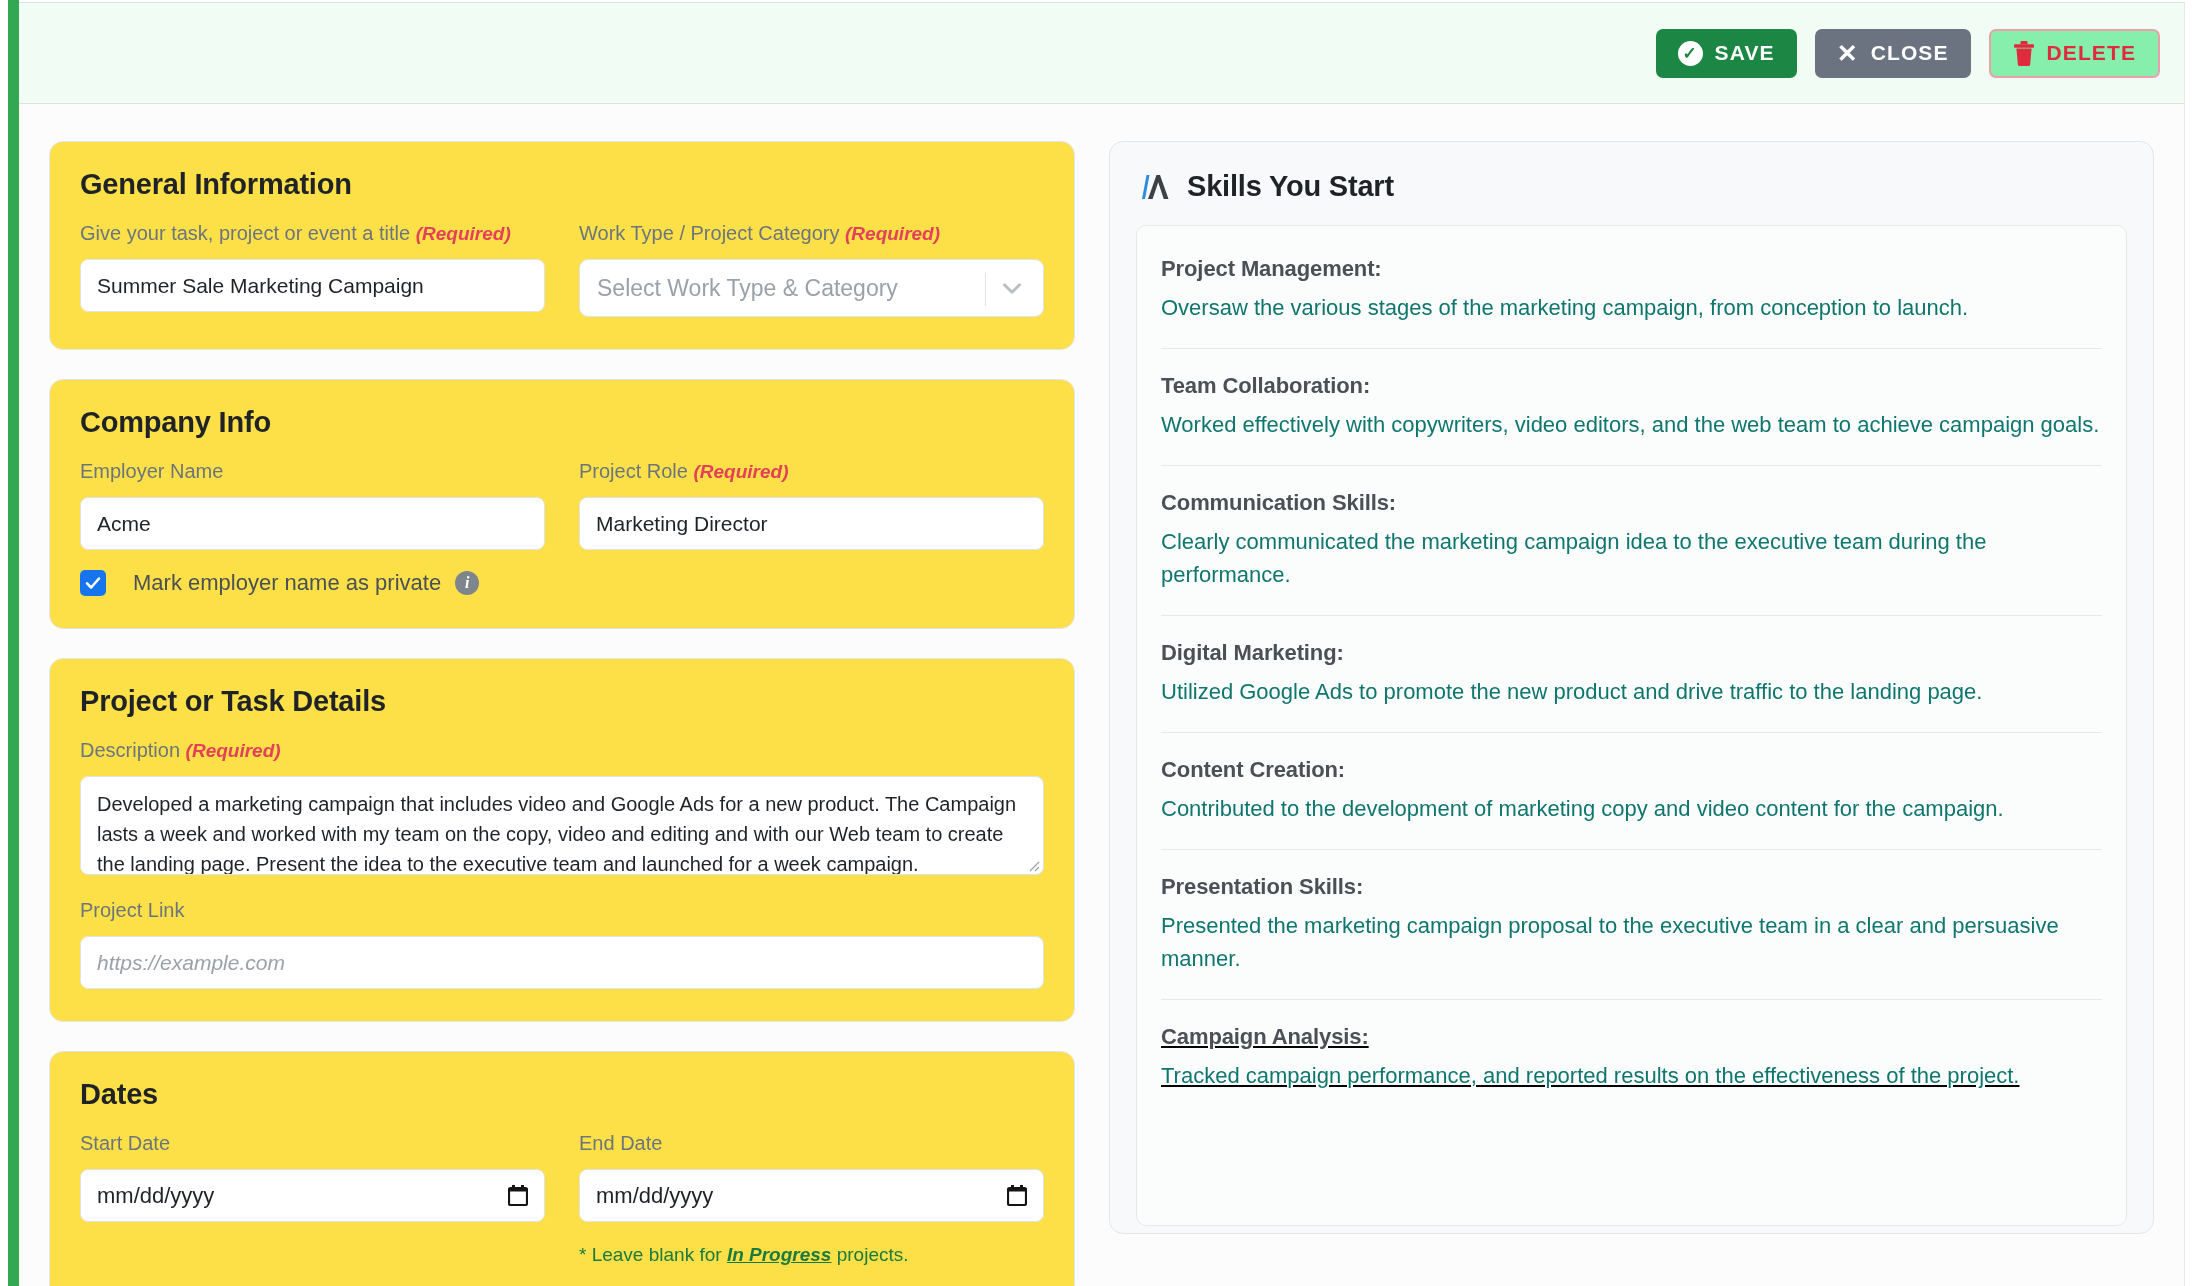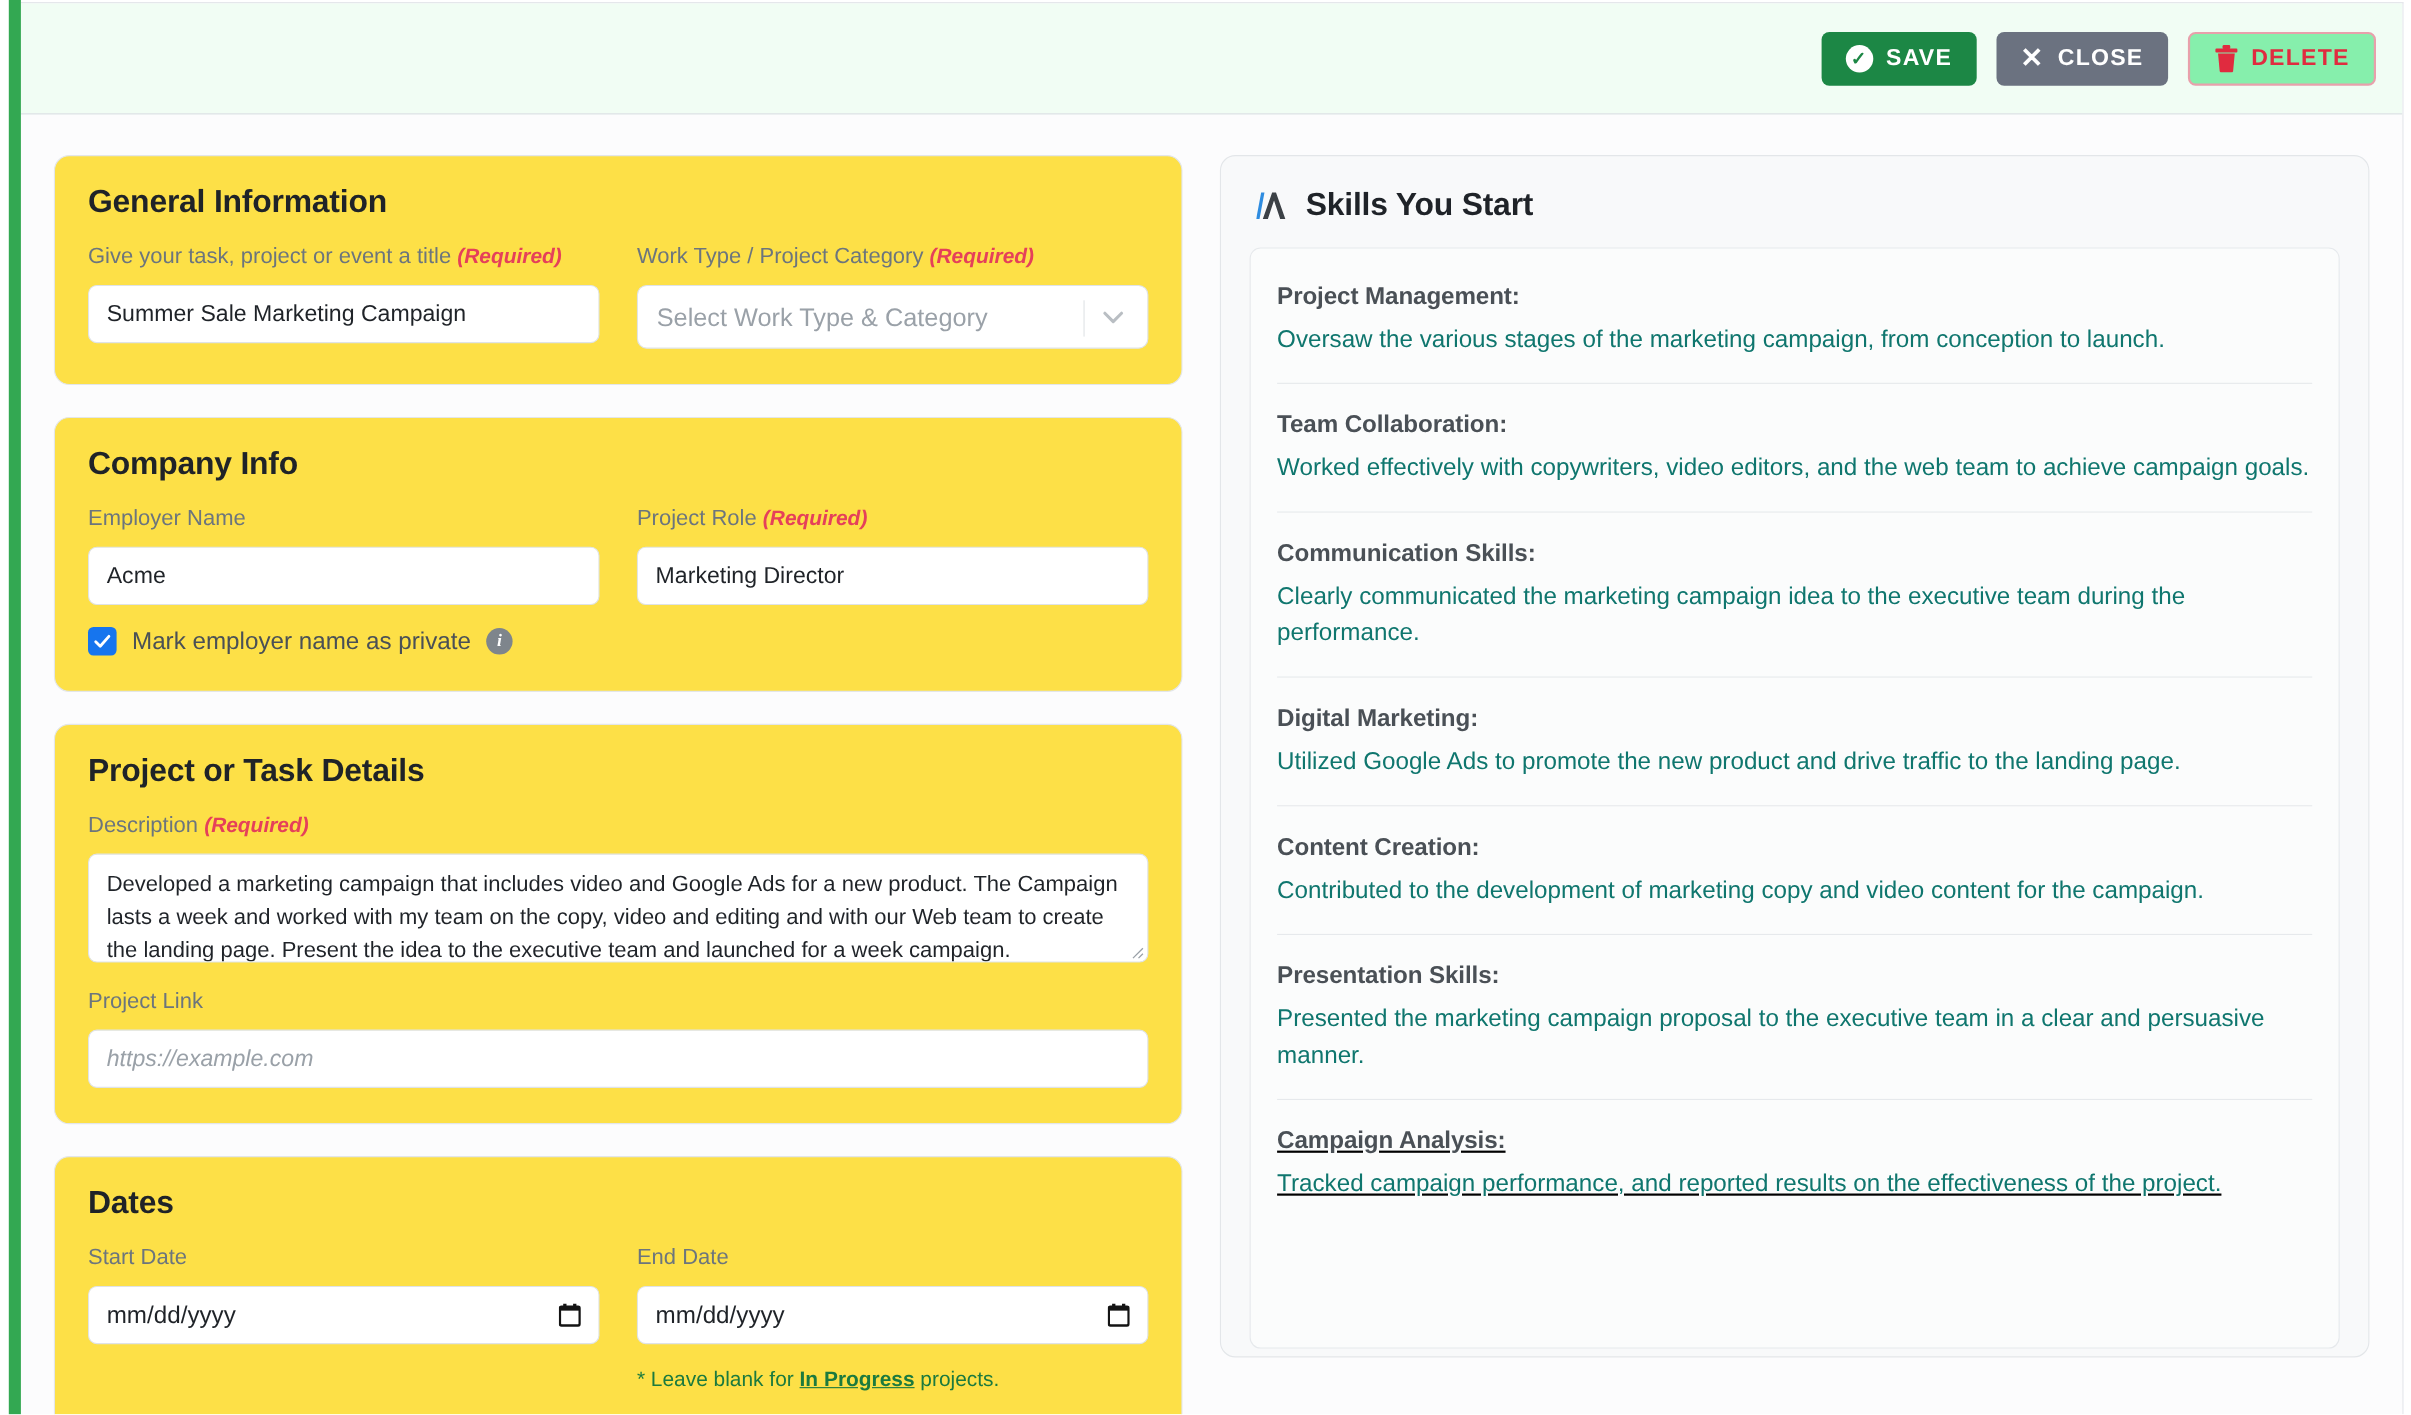--- a/index.html
+++ b/index.html
@@ -167,21 +167,21 @@
 
   
   .checkline { display: flex; align-items: center; gap: 14px; margin-top: 20px; }
   .cbox {
     width: 26px; height: 26px; border-radius: 5px;
     background: #1675ee;
     display: inline-flex; align-items: center; justify-content: center;
     cursor: pointer; flex: 0 0 auto;
   }
   .cbox svg { width: 18px; height: 18px; display:block; }
-  .cbox-label { font-size: 22px; color: #4a5056; }
+  .cbox-label { font-size: 22px; color: #4a5056; margin-left: 13px; }
   .info-ico {
     width: 24px; height: 24px; border-radius: 50%;
     background: #7e858c; color: #ffffff;
     display: inline-flex; align-items: center; justify-content: center;
     font-size: 16px; font-weight: bold; font-style: italic;
     font-family: "Liberation Serif", serif;
     cursor: pointer; flex: 0 0 auto;
   }
 
   
@@ -220,21 +220,21 @@
     align-items: center;
     justify-content: space-between;
     cursor: pointer;
   }
   .cal-ico { width: 20px; height: 22px; flex: 0 0 auto; }
   .hint {
     margin-top: 22px;
     font-size: 19px;
     color: #1c7a3e;
   }
-  .hint b { text-decoration: underline; font-weight: bold; }
+  .hint b { font-style: italic; text-decoration: underline; font-weight: bold; }
 
   
   .skills-card {
     background: #f8f9fa;
     border: 1px solid #e3e6e9;
     border-radius: 14px;
     padding: 28px 26px 26px 26px;
     height: 1093px;
     overflow: hidden;
   }

